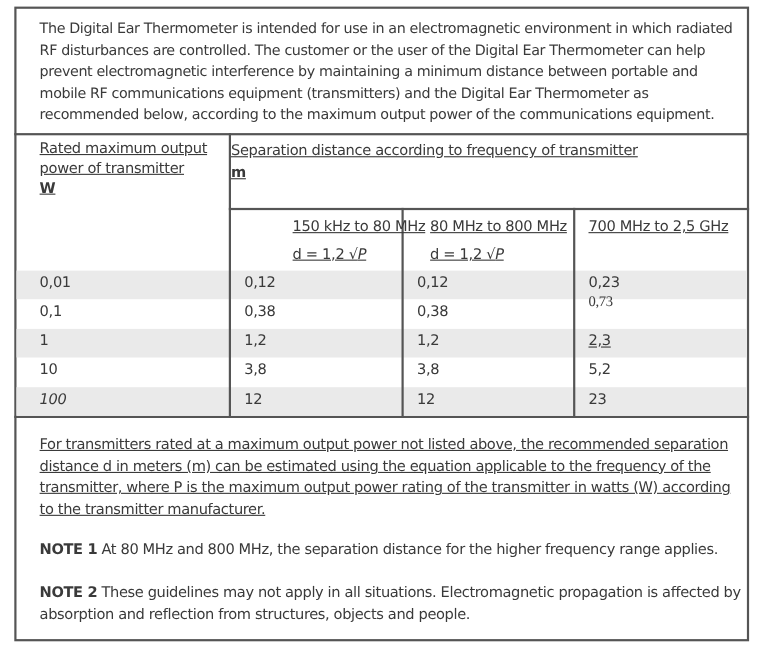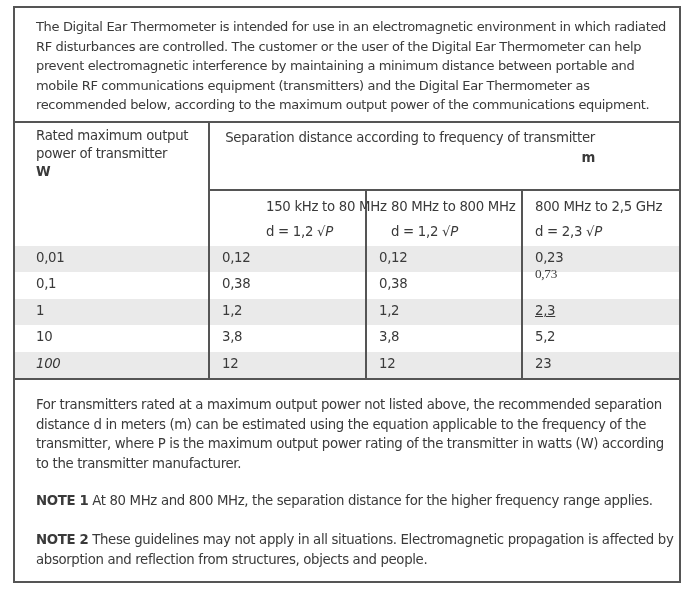--- a/index.html
+++ b/index.html
@@ -1,21 +1,21 @@
 <!DOCTYPE html>
 <html><head>
 <meta charset="utf-8">
 <style>
   html, body { margin: 0; padding: 0; background: #ffffff; }
   body { width: 693px; height: 593px; position: relative; font-family: "DejaVu Sans", sans-serif; color: #3a3a3a; overflow: hidden; }
   .frame { position: absolute; left: 13px; top: 6px; width: 668px; height: 577px; border: 2px solid #555555; box-sizing: border-box; }
   .intro { position: absolute; left: 36px; top: 17px; width: 640px; font-size: 13px; line-height: 19.5px; letter-spacing: -0.35px; }
   .hline { position: absolute; left: 13px; width: 668px; height: 2px; background: #555555; }
   .vline { position: absolute; width: 2px; background: #555555; }
-  .cell { position: absolute; font-size: 13.3px; line-height: 18px; letter-spacing: -0.3px; }
+  .cell { position: absolute; font-size: 13.3px; line-height: 18px; letter-spacing: -0.3px; text-decoration: underline; }
   .bold { font-weight: bold; }
   .row { position: absolute; left: 15px; width: 664px; height: 26px; }
   .row.shade { background: #eaeaea; }
   .rv { position: absolute; top: 4px; font-size: 13.3px; letter-spacing: -0.3px; }
   .footer { position: absolute; left: 36px; width: 640px; font-size: 13.3px; line-height: 19.5px; letter-spacing: -0.35px; }
   .sub { font-size: 13.3px; line-height: 25px; letter-spacing: -0.3px; }
   .formula i { font-style: italic; }
 </style>
 </head>
 <body>
@@ -35,36 +35,35 @@
 <div class="row shade" style="top:352px;"></div>
 
 <div class="vline" style="left:208px; top:121px; height:259px;"></div>
 <div class="vline" style="left:365px; top:189px; height:191px;"></div>
 <div class="vline" style="left:521px; top:189px; height:191px;"></div>
 
 <div class="cell" style="left:36px; top:127px; width:165px;">
   <div>Rated maximum output power of transmitter</div>
   <div class="bold">W</div>
 </div>
-<div class="cell" style="left:210px; top:129px; width:385px; text-align:right;">
+<div class="cell" style="left:210px; top:129px; width:385px; text-align:left;">
   <div>Separation distance according to frequency of transmitter</div>
   <div class="bold" style="margin-top:2px;">m</div>
 </div>
 
 <div class="cell sub" style="left:222px; top:194px;margin-left:44px;">
   <div>150 kHz to 80 MHz</div>
   <div class="formula"><span>d = 1,2 √</span><i>P</i></div>
 </div>
 <div class="cell sub" style="left:379px; top:194px;margin-left:12px;">
   <div>80 MHz to 800 MHz</div>
   <div class="formula"><span>d = 1,2 √</span><i>P</i></div>
 </div>
 <div class="cell sub" style="left:535px; top:194px;">
-  <div>800 MHz to 2,5 GHz</div>
-  <div class="formula"><span>d = 2,3 √</span><i>P</i></div>
+  <div>700 MHz to 2,5 GHz</div>
 </div>
 
 <div class="rv" style="left:36px; top:250px;">0,01</div>
 <div class="rv" style="left:222px; top:250px;">0,12</div>
 <div class="rv" style="left:379px; top:250px;">0,12</div>
 <div class="rv" style="left:535px; top:250px;">0,23</div>
 
 <div class="rv" style="left:36px; top:276px;">0,1</div>
 <div class="rv" style="left:222px; top:276px;">0,38</div>
 <div class="rv" style="left:379px; top:276px;">0,38</div>
@@ -78,15 +77,15 @@
 <div class="rv" style="left:36px; top:329px;">10</div>
 <div class="rv" style="left:222px; top:329px;">3,8</div>
 <div class="rv" style="left:379px; top:329px;">3,8</div>
 <div class="rv" style="left:535px; top:329px;">5,2</div>
 
 <div class="rv" style="left:36px; top:356px;font-style:italic;">100</div>
 <div class="rv" style="left:222px; top:356px;">12</div>
 <div class="rv" style="left:379px; top:356px;">12</div>
 <div class="rv" style="left:535px; top:356px;">23</div>
 
-<div class="footer" style="top:395px;">For transmitters rated at a maximum output power not listed above, the recommended separation distance d in meters (m) can be estimated using the equation applicable to the frequency of the transmitter, where P is the maximum output power rating of the transmitter in watts (W) according to the transmitter manufacturer.</div>
+<div class="footer" style="top:395px;text-decoration:underline;">For transmitters rated at a maximum output power not listed above, the recommended separation distance d in meters (m) can be estimated using the equation applicable to the frequency of the transmitter, where P is the maximum output power rating of the transmitter in watts (W) according to the transmitter manufacturer.</div>
 <div class="footer" style="top:491px;"><span class="bold">NOTE 1</span><span> At 80 MHz and 800 MHz, the separation distance for the higher frequency range applies.</span></div>
 <div class="footer" style="top:530px;"><span class="bold">NOTE 2</span><span> These guidelines may not apply in all situations. Electromagnetic propagation is affected by absorption and reflection from structures, objects and people.</span></div>
 
 </body></html>

